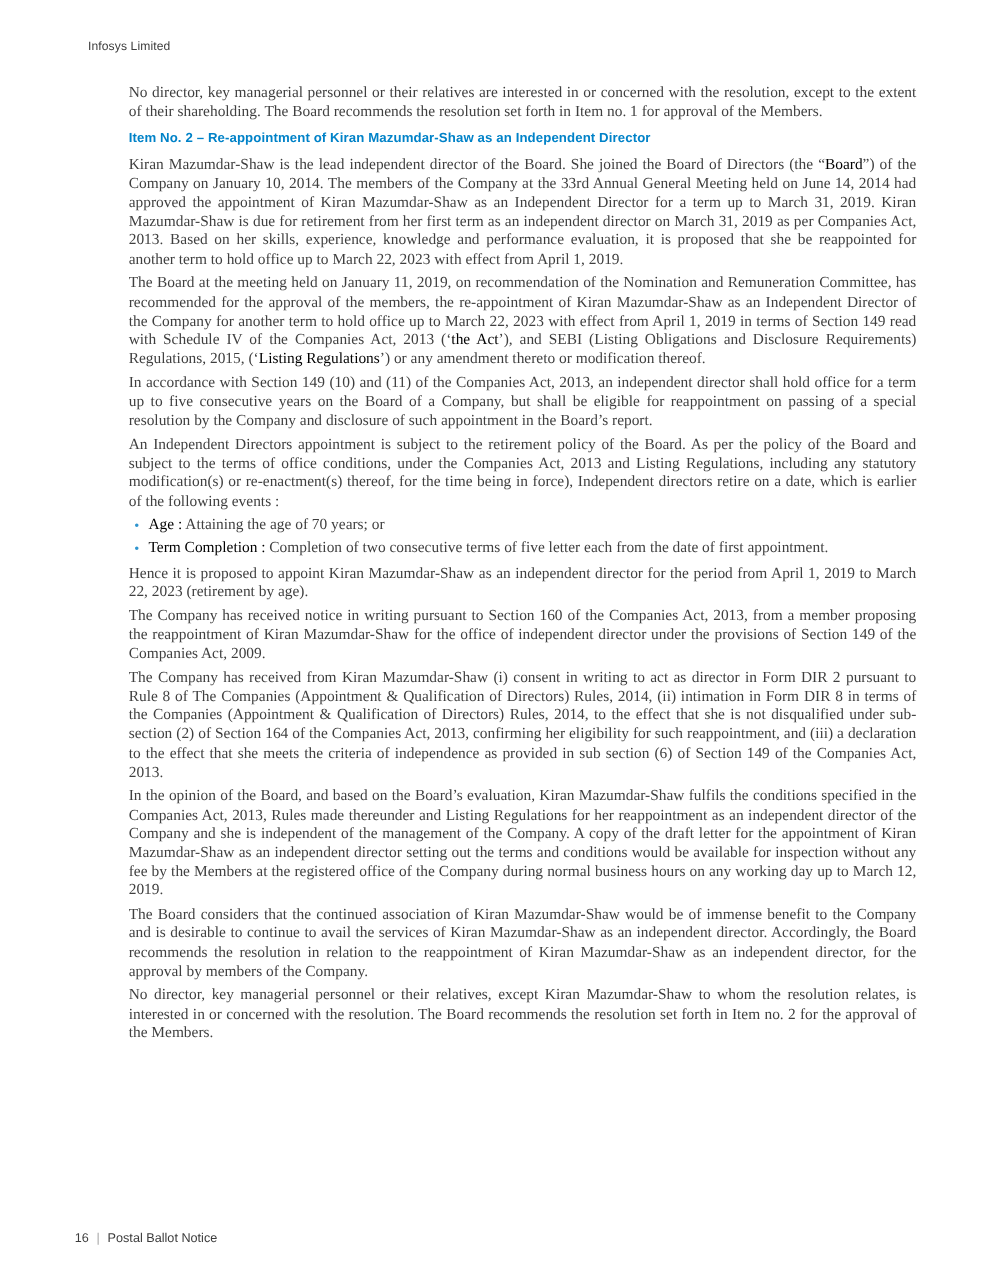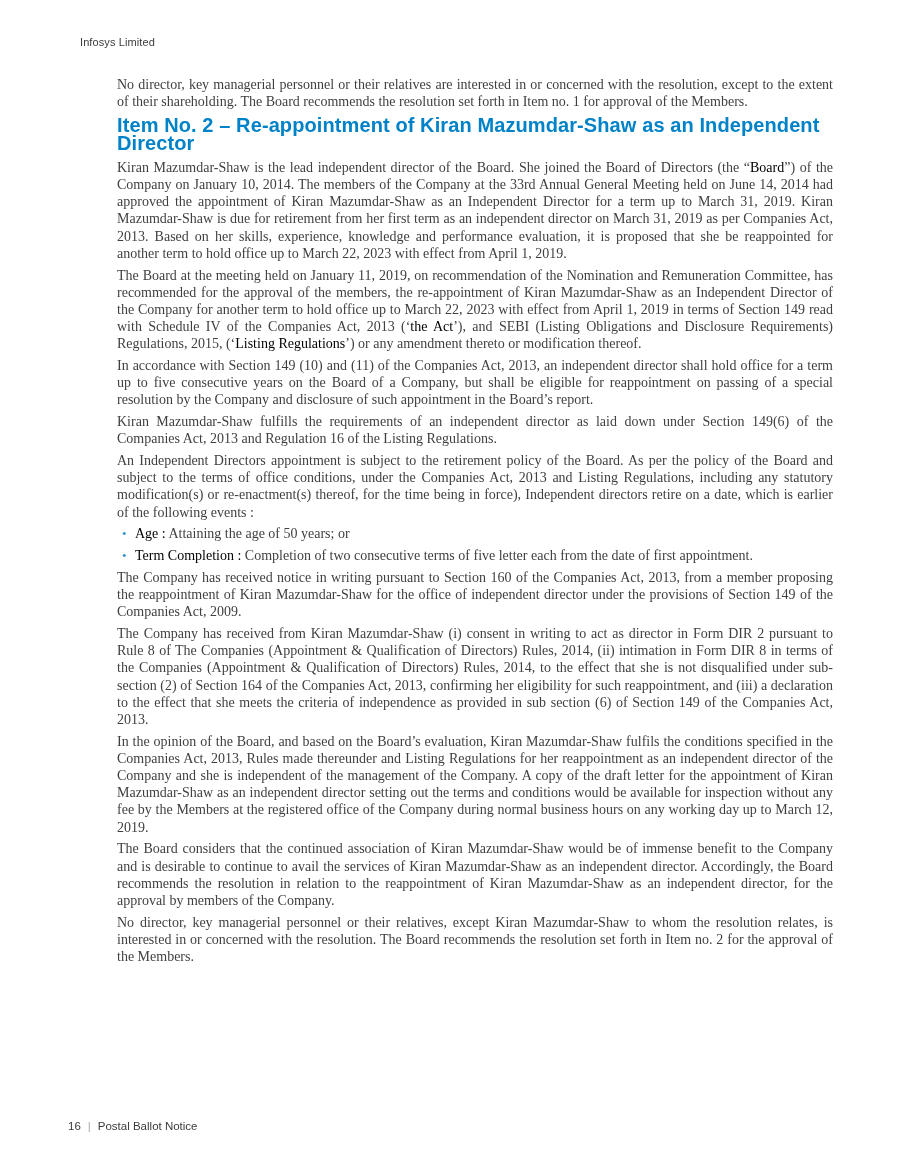--- a/index.html
+++ b/index.html
@@ -28,21 +28,21 @@
     width: 716px;
     color: #3f3f3f;
     font-size: 14px;
     line-height: 17.2px;
     text-align: justify;
     margin-left: 37px;
   }
   .para { margin: 0 0 4.5px 0; }
   .heading {
     font-family: "Liberation Sans", sans-serif;
-    font-size: 20px;
+    font-size: 12px;
     font-weight: 700;
     color: #0082C8;
     margin: 7px 0 7px 0;
     text-align: left;
     letter-spacing: 0.1px;
   }
   .blue { color: #000000; }
   .bullets { list-style: none; margin: 0 0 5px 0; padding: 0; text-align: left; }
   .bullet-item { position: relative; padding-left: 18px; margin: 0 0 4px 0; }
   .bullet-dot {
@@ -74,29 +74,29 @@
     <p class="para">No director, key managerial personnel or their relatives are interested in or concerned with the resolution, except to the extent of their shareholding. The Board recommends the resolution set forth in Item no. 1 for approval of the Members.</p>
 
     <h2 class="heading">Item No. 2 – Re-appointment of Kiran Mazumdar-Shaw as an Independent Director</h2>
 
     <p class="para"><span>Kiran Mazumdar-Shaw is the lead independent director of the Board. She joined the Board of Directors (the “</span><span class="blue">Board</span><span>”) of the Company on January 10, 2014. The members of the Company at the 33rd Annual General Meeting held on June 14, 2014 had approved the appointment of Kiran Mazumdar-Shaw as an Independent Director for a term up to March 31, 2019. Kiran Mazumdar-Shaw is due for retirement from her first term as an independent director on March 31, 2019 as per Companies Act, 2013. Based on her skills, experience, knowledge and performance evaluation, it is proposed that she be reappointed for another term to hold office up to March 22, 2023 with effect from April 1, 2019.</span></p>
 
     <p class="para"><span>The Board at the meeting held on January 11, 2019, on recommendation of the Nomination and Remuneration Committee, has recommended for the approval of the members, the re-appointment of Kiran Mazumdar-Shaw as an Independent Director of the Company for another term to hold office up to March 22, 2023 with effect from April 1, 2019 in terms of Section 149 read with Schedule IV of the Companies Act, 2013 (‘</span><span class="blue">the Act</span><span>’), and SEBI (Listing Obligations and Disclosure Requirements) Regulations, 2015, (‘</span><span class="blue">Listing Regulations</span><span>’) or any amendment thereto or modification thereof.</span></p>
 
     <p class="para">In accordance with Section 149 (10) and (11) of the Companies Act, 2013, an independent director shall hold office for a term up to five consecutive years on the Board of a Company, but shall be eligible for reappointment on passing of a special resolution by the Company and disclosure of such appointment in the Board’s report.</p>
 
-    <p class="para">Kiran Mazumdar-Shaw fulfills the requirements of an independent director as laid down under Section 149(6) of the Companies Act, 2013 and Regulation 16 of the Listing Regulations.</p>
 
     <p class="para">An Independent Directors appointment is subject to the retirement policy of the Board. As per the policy of the Board and subject to the terms of office conditions, under the Companies Act, 2013 and Listing Regulations, including any statutory modification(s) or re-enactment(s) thereof, for the time being in force), Independent directors retire on a date, which is earlier of the following events :</p>
 
     <ul class="bullets">
-      <li class="bullet-item"><span class="bullet-dot">•</span><span class="blue">Age :</span><span> Attaining the age of 50 years; or</span></li>
+      <li class="bullet-item"><span class="bullet-dot">•</span><span class="blue">Age :</span><span> Attaining the age of 70 years; or</span></li>
       <li class="bullet-item"><span class="bullet-dot">•</span><span class="blue">Term Completion :</span><span> Completion of two consecutive terms of five letter each from the date of first appointment.</span></li>
     </ul>
 
+    <p class="para">Hence it is proposed to appoint Kiran Mazumdar-Shaw as an independent director for the period from April 1, 2019 to March 22, 2023 (retirement by age).</p>
 
     <p class="para">The Company has received notice in writing pursuant to Section 160 of the Companies Act, 2013, from a member proposing the reappointment of Kiran Mazumdar-Shaw for the office of independent director under the provisions of Section 149 of the Companies Act, 2009.</p>
 
     <p class="para">The Company has received from Kiran Mazumdar-Shaw (i) consent in writing to act as director in Form DIR 2 pursuant to Rule 8 of The Companies (Appointment &amp; Qualification of Directors) Rules, 2014, (ii) intimation in Form DIR 8 in terms of the Companies (Appointment &amp; Qualification of Directors) Rules, 2014, to the effect that she is not disqualified under sub-section (2) of Section 164 of the Companies Act, 2013, confirming her eligibility for such reappointment, and (iii) a declaration to the effect that she meets the criteria of independence as provided in sub section (6) of Section 149 of the Companies Act, 2013.</p>
 
     <p class="para">In the opinion of the Board, and based on the Board’s evaluation, Kiran Mazumdar-Shaw fulfils the conditions specified in the Companies Act, 2013, Rules made thereunder and Listing Regulations for her reappointment as an independent director of the Company and she is independent of the management of the Company. A copy of the draft letter for the appointment of Kiran Mazumdar-Shaw as an independent director setting out the terms and conditions would be available for inspection without any fee by the Members at the registered office of the Company during normal business hours on any working day up to March 12, 2019.</p>
 
     <p class="para">The Board considers that the continued association of Kiran Mazumdar-Shaw would be of immense benefit to the Company and is desirable to continue to avail the services of Kiran Mazumdar-Shaw as an independent director. Accordingly, the Board recommends the resolution in relation to the reappointment of Kiran Mazumdar-Shaw as an independent director, for the approval by members of the Company.</p>
 
     <p class="para">No director, key managerial personnel or their relatives, except Kiran Mazumdar-Shaw to whom the resolution relates, is interested in or concerned with the resolution. The Board recommends the resolution set forth in Item no. 2 for the approval of the Members.</p>

